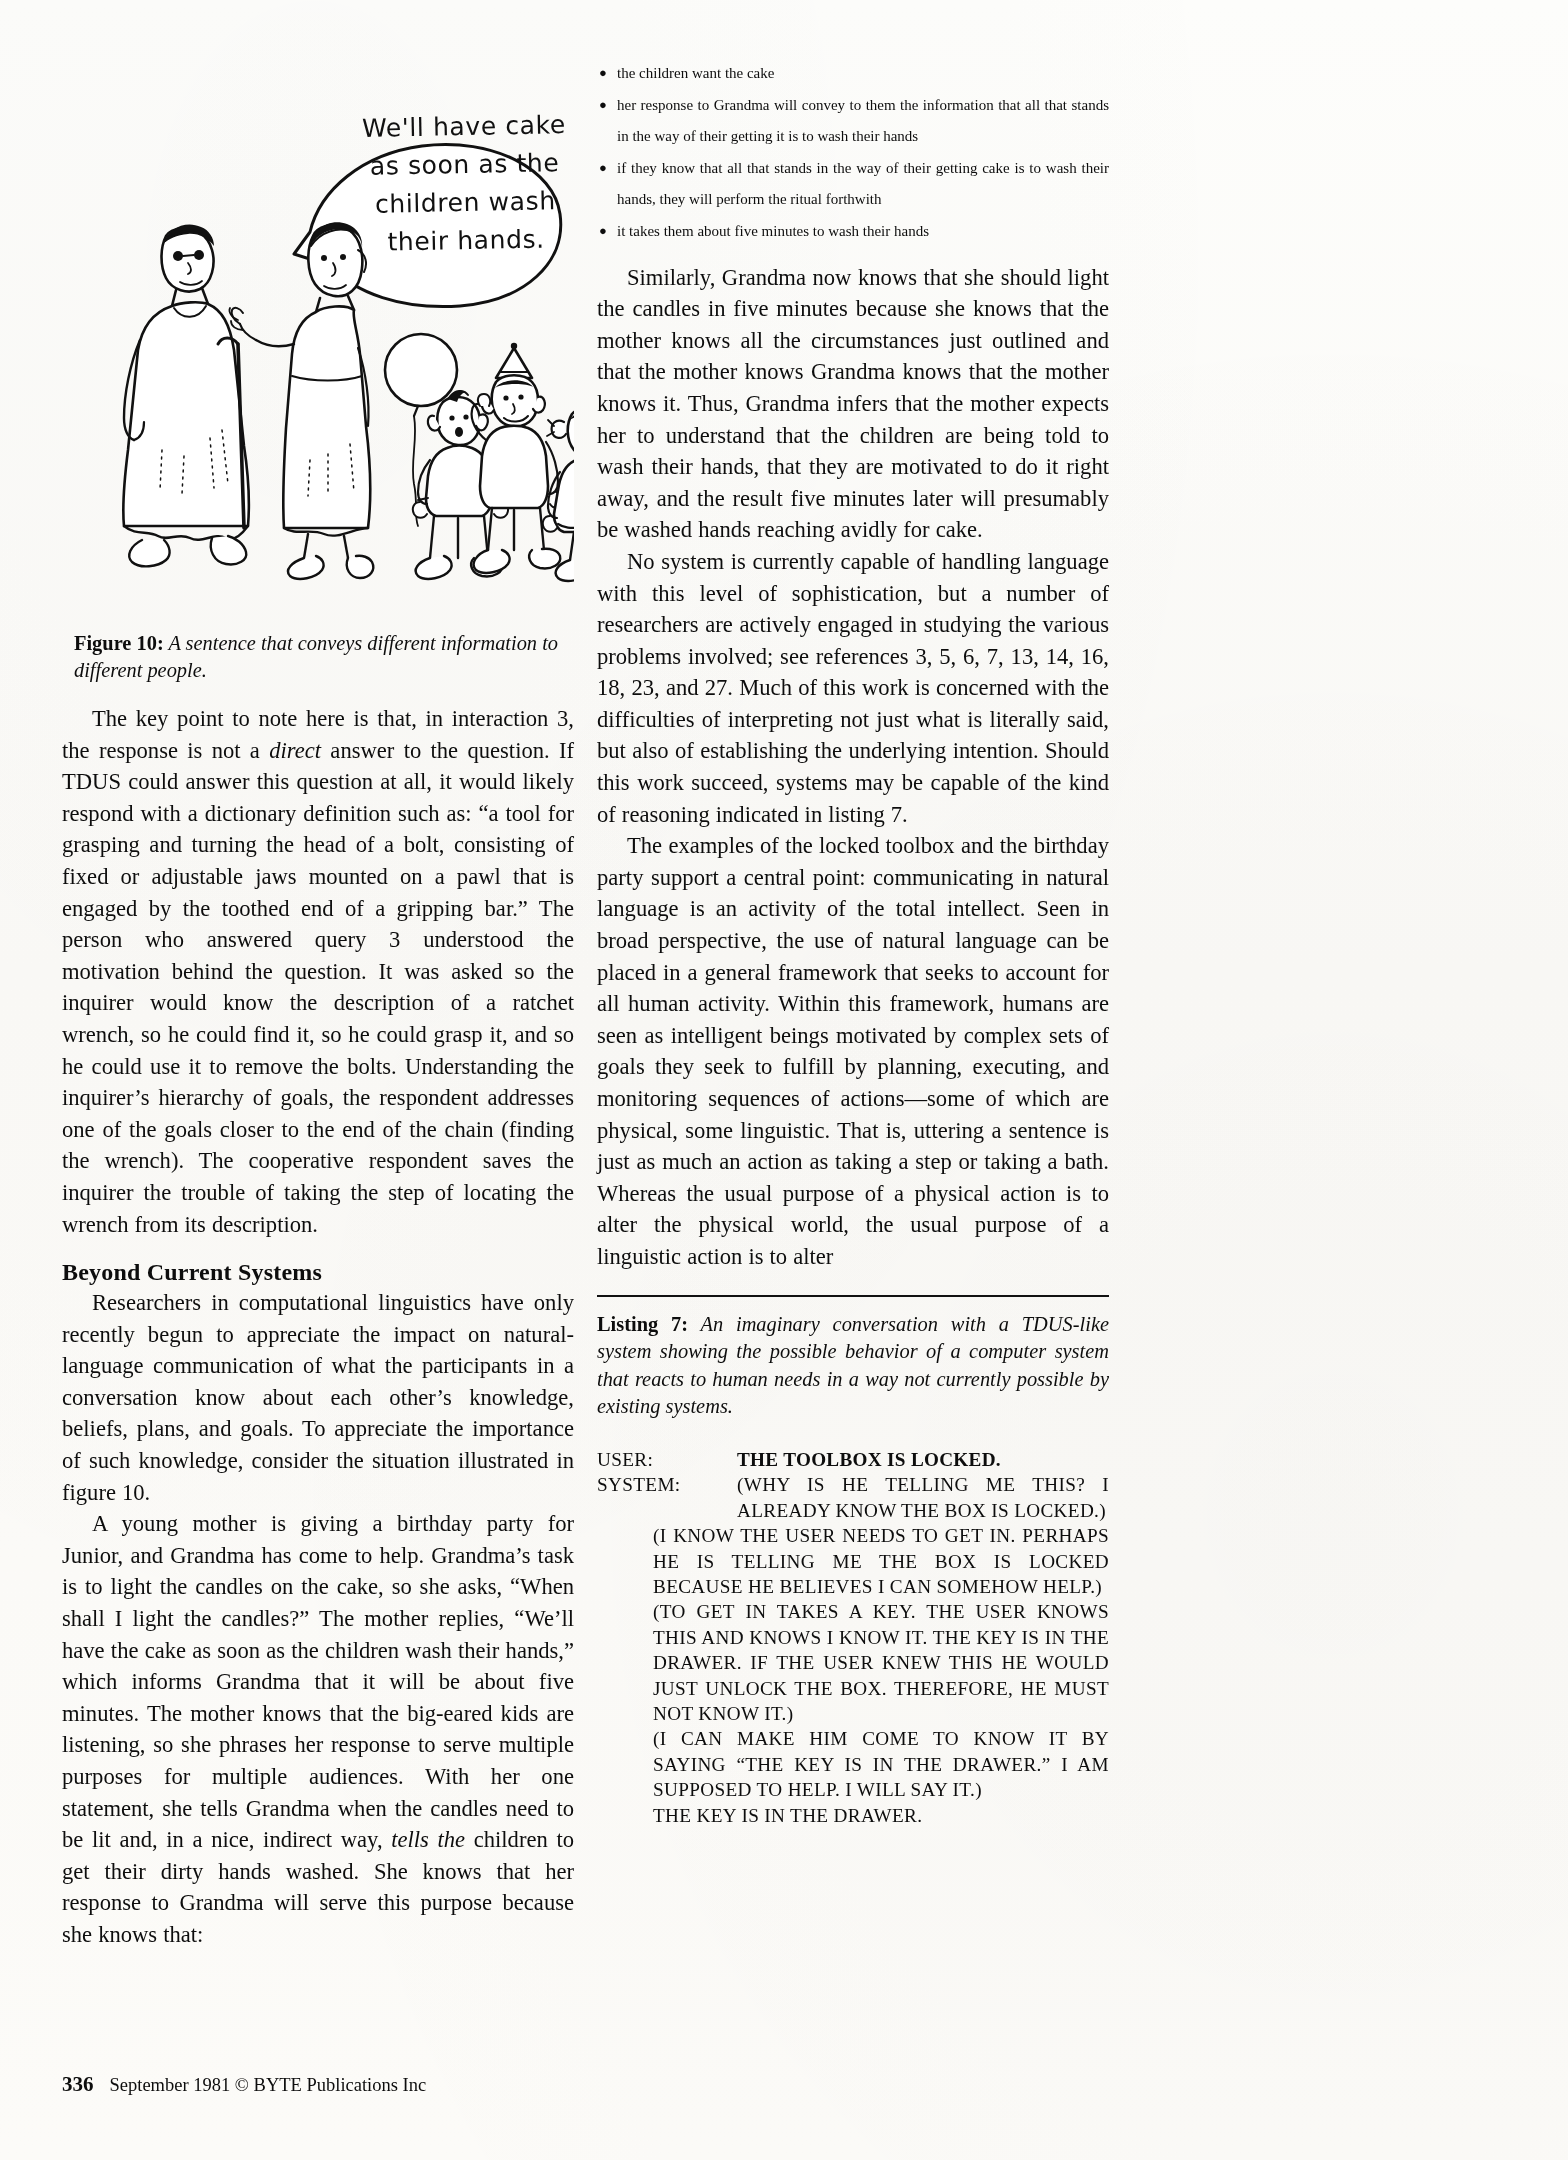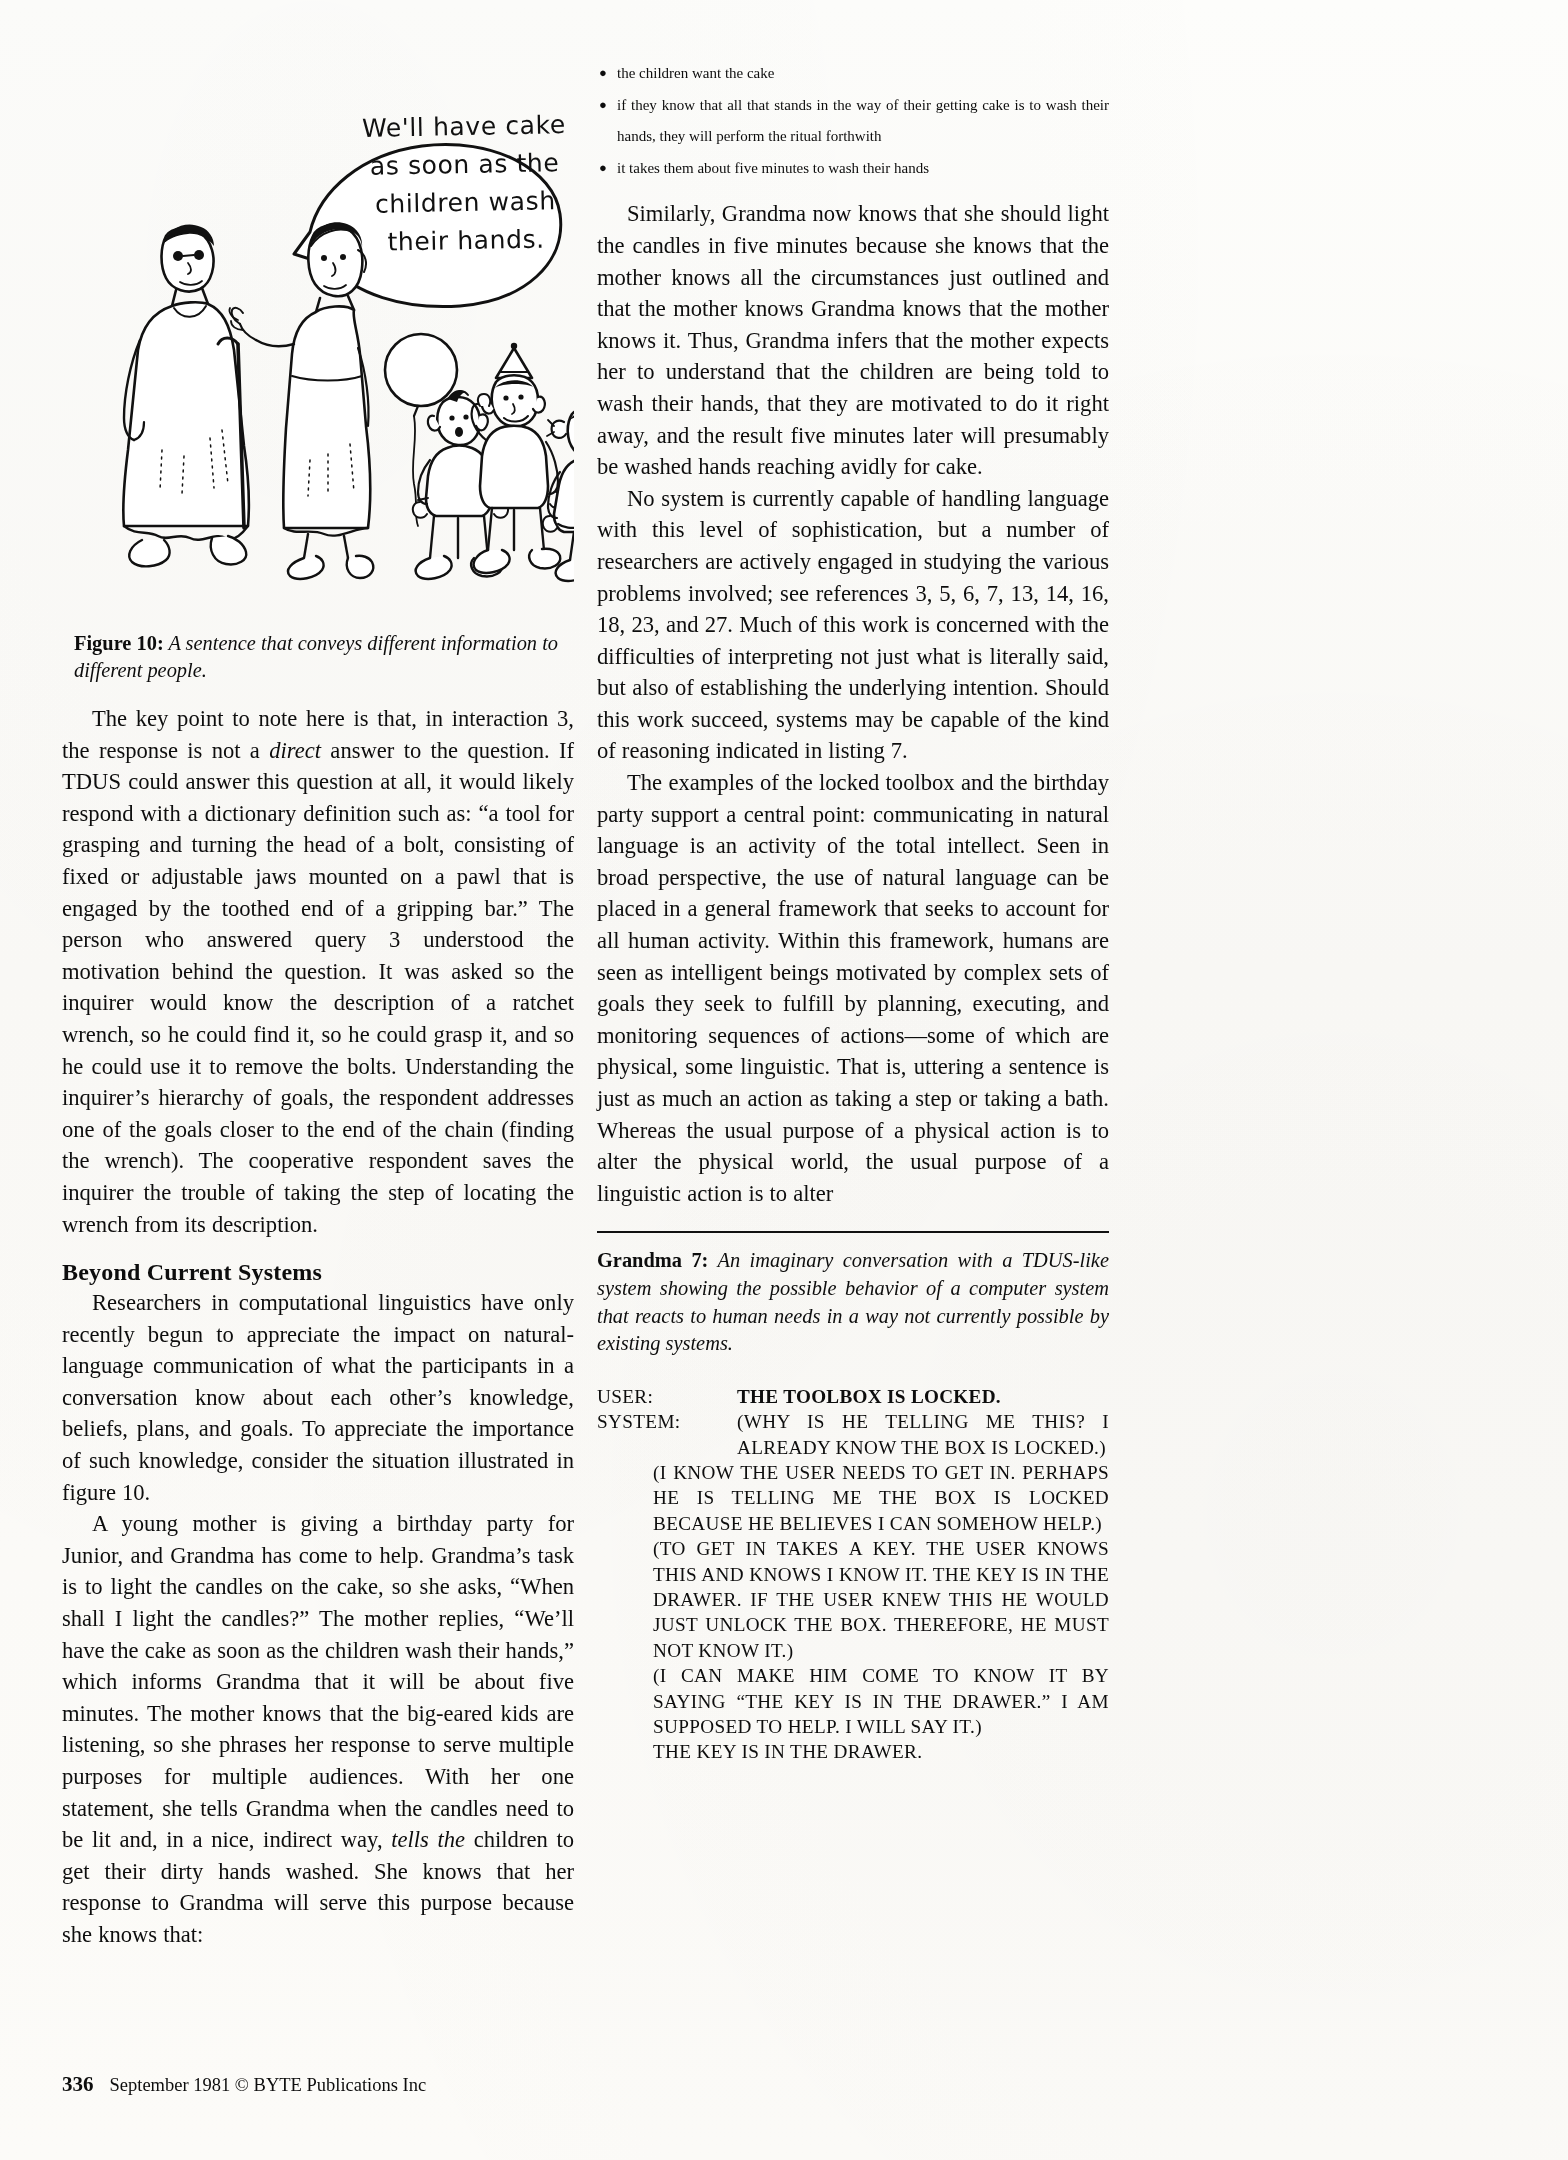--- a/index.html
+++ b/index.html
@@ -407,32 +407,33 @@
       <h2 class="section-head">Beyond Current Systems</h2>
 
       <p class="body">Researchers in computational linguistics have only recently begun to appreciate the impact on natural-language communication of what the participants in a conversation know about each other’s knowledge, beliefs, plans, and goals. To appreciate the importance of such knowledge, consider the situation illustrated in figure 10.</p>
       <p class="body">A young mother is giving a birthday party for Junior, and Grandma has come to help. Grandma’s task is to light the candles on the cake, so she asks, “When shall I light the candles?” The mother replies, “We’ll have the cake as soon as the children wash their hands,” which informs Grandma that it will be about five minutes. The mother knows that the big-eared kids are listening, so she phrases her response to serve multiple purposes for multiple audiences. With her one statement, she tells Grandma when the candles need to be lit and, in a nice, indirect way, <i>tells the</i> children to get their dirty hands washed. She knows that her response to Grandma will serve this purpose because she knows that:</p>
     </div>
 
     <div class="col col-right">
 
       <ul class="bullets">
         <li>the children want the cake</li>
+        <li>her response to Grandma will convey to them the information that all that stands in the way of their getting it is to wash their hands</li>
         <li>if they know that all that stands in the way of their getting cake is to wash their hands, they will perform the ritual forthwith</li>
         <li>it takes them about five minutes to wash their hands</li>
       </ul>
 
       <p class="body" style="margin-top:14px">Similarly, Grandma now knows that she should light the candles in five minutes because she knows that the mother knows all the circumstances just outlined and that the mother knows Grandma knows that the mother knows it. Thus, Grandma infers that the mother expects her to understand that the children are being told to wash their hands, that they are motivated to do it right away, and the result five minutes later will presumably be washed hands reaching avidly for cake.</p>
       <p class="body">No system is currently capable of handling language with this level of sophistication, but a number of researchers are actively engaged in studying the various problems involved; see references 3, 5, 6, 7, 13, 14, 16, 18, 23, and 27. Much of this work is concerned with the difficulties of interpreting not just what is literally said, but also of establishing the underlying intention. Should this work succeed, systems may be capable of the kind of reasoning indicated in listing 7.</p>
       <p class="body">The examples of the locked toolbox and the birthday party support a central point: communicating in natural language is an activity of the total intellect. Seen in broad perspective, the use of natural language can be placed in a general framework that seeks to account for all human activity. Within this framework, humans are seen as intelligent beings motivated by complex sets of goals they seek to fulfill by planning, executing, and monitoring sequences of actions—some of which are physical, some linguistic. That is, uttering a sentence is just as much an action as taking a step or taking a bath. Whereas the usual purpose of a physical action is to alter the physical world, the usual purpose of a linguistic action is to alter</p>
 
       <div class="rule"></div>
 
       <div class="listing-caption">
-        <b>Grandma 7:</b><span> An imaginary conversation with a TDUS-like system showing the possible behavior of a computer system that reacts to human needs in a way not currently possible by existing systems.</span>
+        <b>Listing 7:</b><span> An imaginary conversation with a TDUS-like system showing the possible behavior of a computer system that reacts to human needs in a way not currently possible by existing systems.</span>
       </div>
 
       <div class="listing-body">
         <div class="lrow">
           <span class="spk">USER:</span>
           <span class="txt bold">THE TOOLBOX IS LOCKED.</span>
         </div>
         <div class="lrow">
           <span class="spk">SYSTEM:</span>
           <span class="txt">(WHY IS HE TELLING ME THIS? I ALREADY KNOW THE BOX IS LOCKED.)</span>

